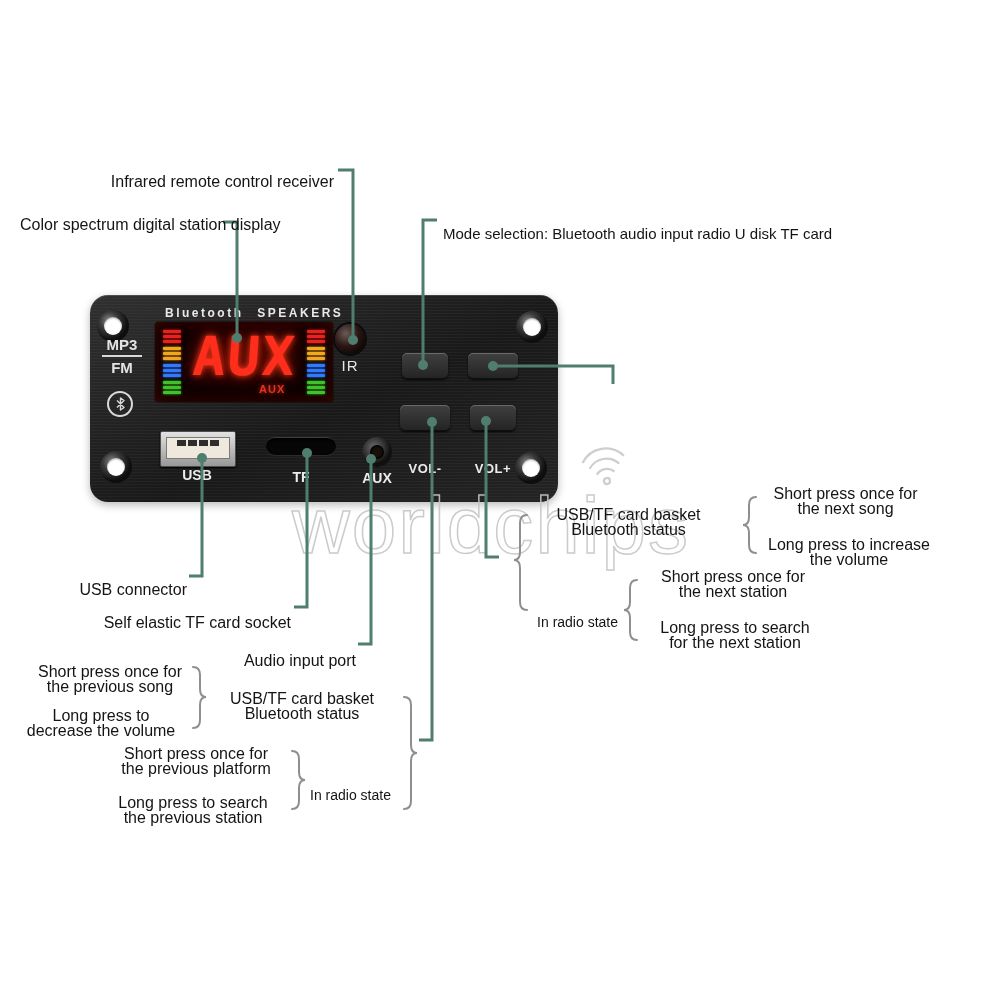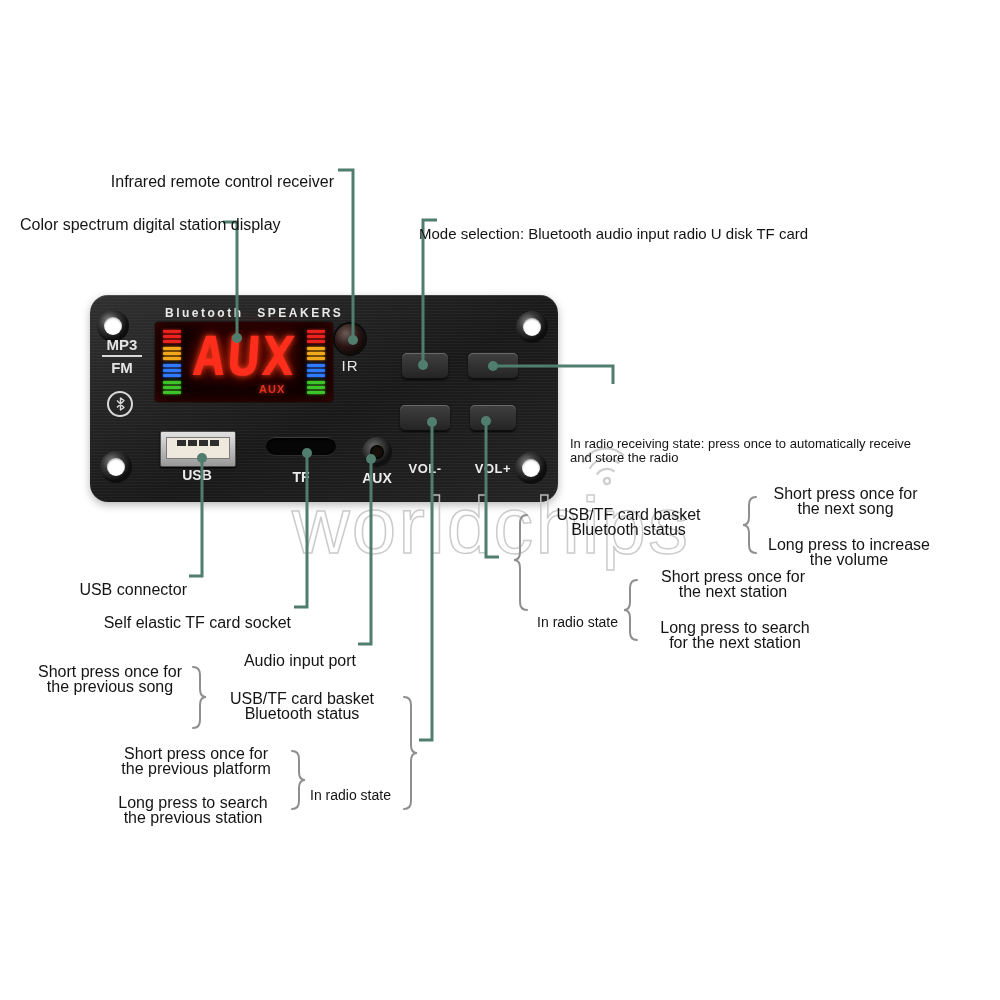--- a/index.html
+++ b/index.html
@@ -223,26 +223,22 @@
     <g transform="rotate(-10 607 481)">
       <circle class="wmk" cx="607" cy="481" r="3"></circle>
       <path class="wmk" d="M598,473 A12,12 0 0 1 616,473"></path>
       <path class="wmk" d="M592,466 A19,19 0 0 1 622,466"></path>
       <path class="wmk" d="M586,459 A26,26 0 0 1 628,459"></path>
     </g>
   </svg>
 
   <div class="ann right nowrap" style="left:40px;top:158px;width:294px;">Infrared remote control receiver</div>
   <div class="ann nowrap" style="left:20px;top:201px;">Color spectrum digital station display</div>
-  <div class="ann nowrap" style="left:419px;top:210px;font-size:15px;">Mode selection: Bluetooth audio input radio U disk TF card</div>
-
-  <div class="ann tiny nowrap" style="left:570px;top:421px;">
-    <span style="display:block;">In radio receiving state: press once to automatically receive</span>
-    <span style="display:block;">and store the radio</span>
-  </div>
+  <div class="ann nowrap" style="left:443px;top:210px;font-size:15px;">Mode selection: Bluetooth audio input radio U disk TF card</div>
+
 
   <div class="ann right nowrap" style="left:40px;top:566px;width:147px;">USB connector</div>
   <div class="ann right nowrap" style="left:60px;top:599px;width:231px;">Self elastic TF card socket</div>
   <div class="ann right nowrap" style="left:200px;top:637px;width:156px;">Audio input port</div>
 
   <div class="ann center" style="left:541px;top:507px;width:175px;">
     <span style="display:block;">USB/TF card basket</span>
     <span style="display:block;">Bluetooth status</span>
   </div>
   <div class="ann center" style="left:757px;top:486px;width:177px;">
@@ -259,20 +255,24 @@
     <span style="display:block;">the next station</span>
   </div>
   <div class="ann center" style="left:642px;top:620px;width:186px;">
     <span style="display:block;">Long press to search</span>
     <span style="display:block;">for the next station</span>
   </div>
 
   <div class="ann center" style="left:23px;top:664px;width:174px;">
     <span style="display:block;">Short press once for</span>
     <span style="display:block;">the previous song</span>
+  </div>
+  <div class="ann center" style="left:8px;top:708px;width:186px;">
+    <span style="display:block;">Long press to</span>
+    <span style="display:block;">decrease the volume</span>
   </div>
   <div class="ann center" style="left:210px;top:691px;width:184px;">
     <span style="display:block;">USB/TF card basket</span>
     <span style="display:block;">Bluetooth status</span>
   </div>
   <div class="ann center" style="left:100px;top:746px;width:192px;">
     <span style="display:block;">Short press once for</span>
     <span style="display:block;">the previous platform</span>
   </div>
   <div class="ann nowrap" style="left:310px;top:772px;font-size:14px;">In radio state</div>

